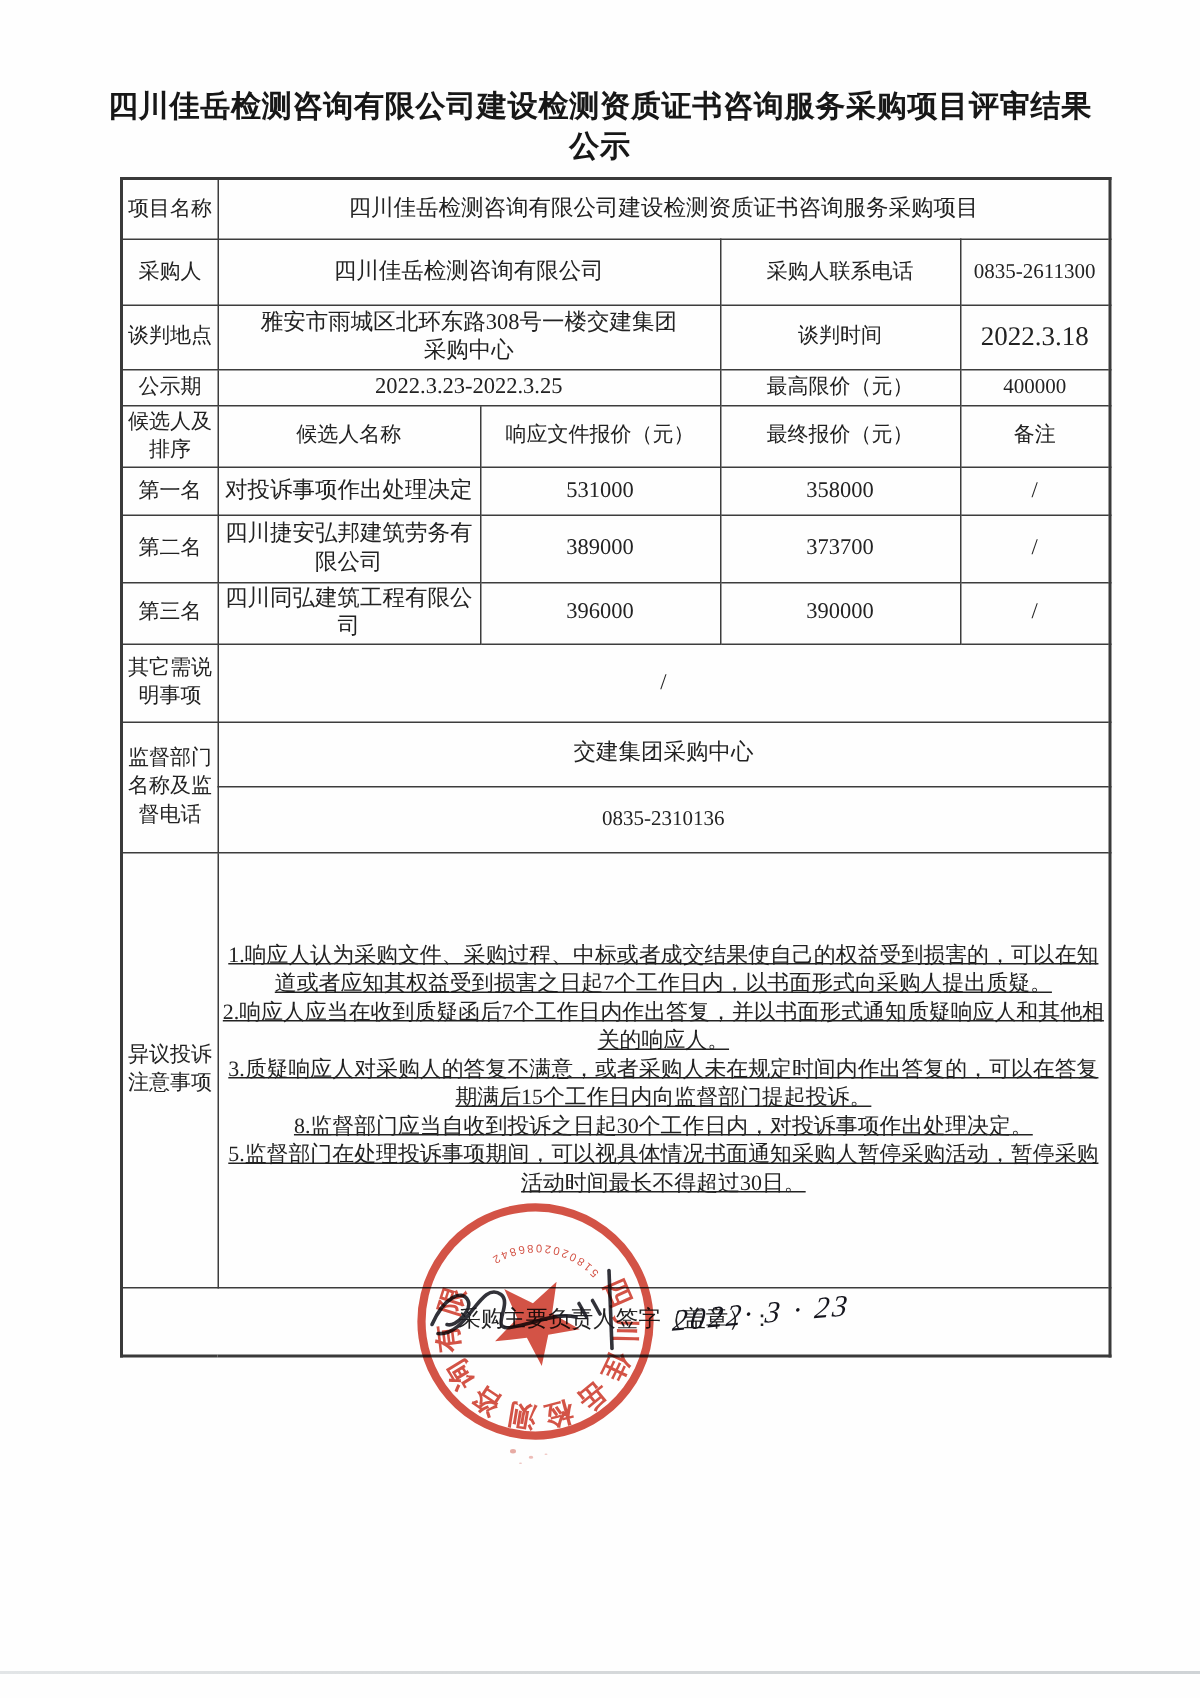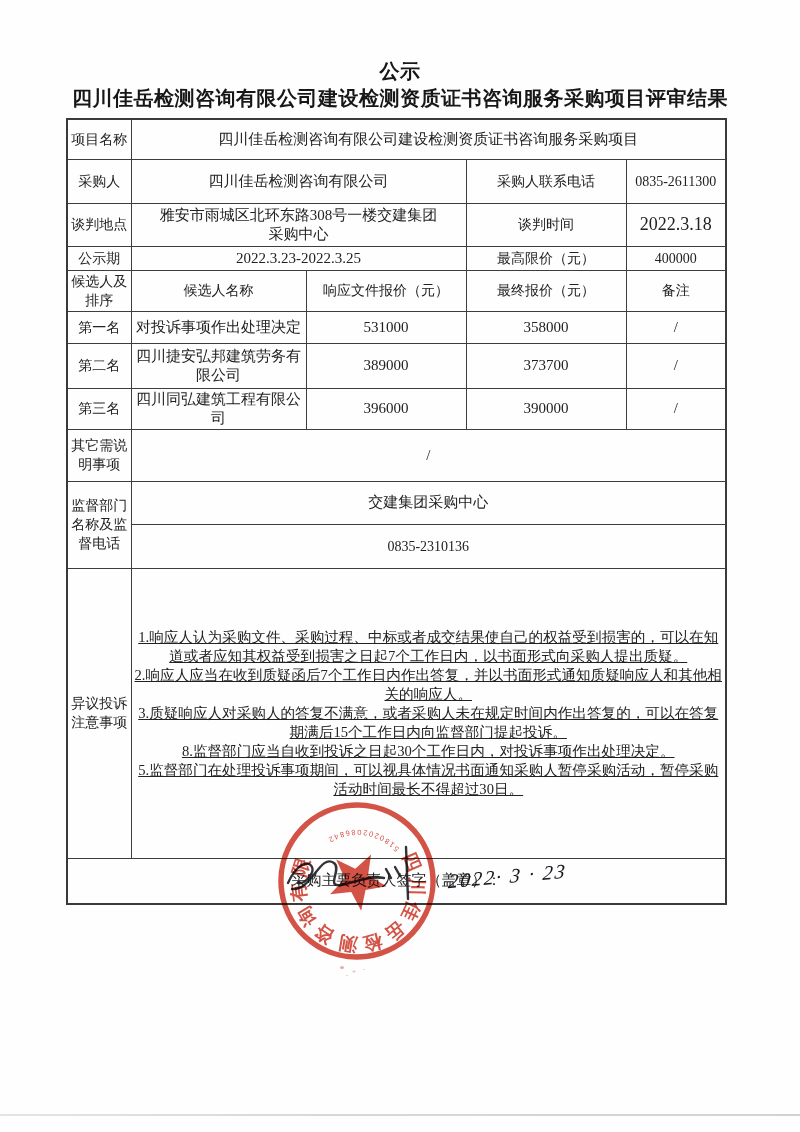--- a/index.html
+++ b/index.html
@@ -3,21 +3,21 @@
 <meta charset="utf-8">
 <style>
   html,body{margin:0;padding:0;background:#ffffff;}
   body{width:800px;height:1132px;position:relative;overflow:hidden;
        font-family:"Liberation Serif","DejaVu Serif",serif;color:#1f1f1f;}
   .page{position:absolute;inset:0;background:#fefefe;}
 
   .doc-title{position:absolute;left:60px;top:58px;width:680px;text-align:center;
     font-size:20px;font-weight:700;line-height:27px;color:#171717;letter-spacing:.5px;}
 
-  table.main{position:absolute;left:66px;top:118px;width:659px;border-collapse:collapse;
+  table.main{position:absolute;left:80px;top:118px;width:659px;border-collapse:collapse;
     table-layout:fixed;font-size:15px;color:#222;}
   table.main{border:2px solid #3a3a3a;}
   table.main td{border:1.4px solid #3d3d3d;vertical-align:middle;text-align:center;
     padding:1px 2px;line-height:19px;overflow:hidden;}
   td.lab{text-align:left;padding:1px 3px 1px 4px;font-size:14px;line-height:17px;}
   td.lab-c{text-align:center;font-size:14px;line-height:17px;padding:1px 2px;}
   td.hdr{font-size:14px;line-height:15px;}
   td.notice{text-align:left;vertical-align:middle;padding:6px 10px 6px 8px;
     font-size:14.6px;line-height:22px;text-decoration:underline;}
   td.sig-row{text-align:left;padding:2px 4px;font-size:15px;}
@@ -35,22 +35,22 @@
                5px 8px 0 -1px rgba(205,70,55,.3);}
   .scan-edge-bottom{position:absolute;left:0;top:1114px;width:800px;height:1.6px;
     background:linear-gradient(90deg,#e2e5e7 0%,#d6d9db 40%,#cfd3d6 100%);}
 </style>
 </head>
 <body>
 
 <div class="page">
 
   <div class="doc-title">
+    <div>四川佳岳检测咨询有限公司建设检测资质证书咨询服务采购项目评审结果</div>
     <div>公示</div>
-    <div>四川佳岳检测咨询有限公司建设检测资质证书咨询服务采购项目评审结果</div>
   </div>
 
   <table class="main">
     <colgroup>
       <col style="width:64px">
         <col style="width:175px">
         <col style="width:160px">
       <col style="width:160px">
         <col style="width:100px">
     </colgroup>

